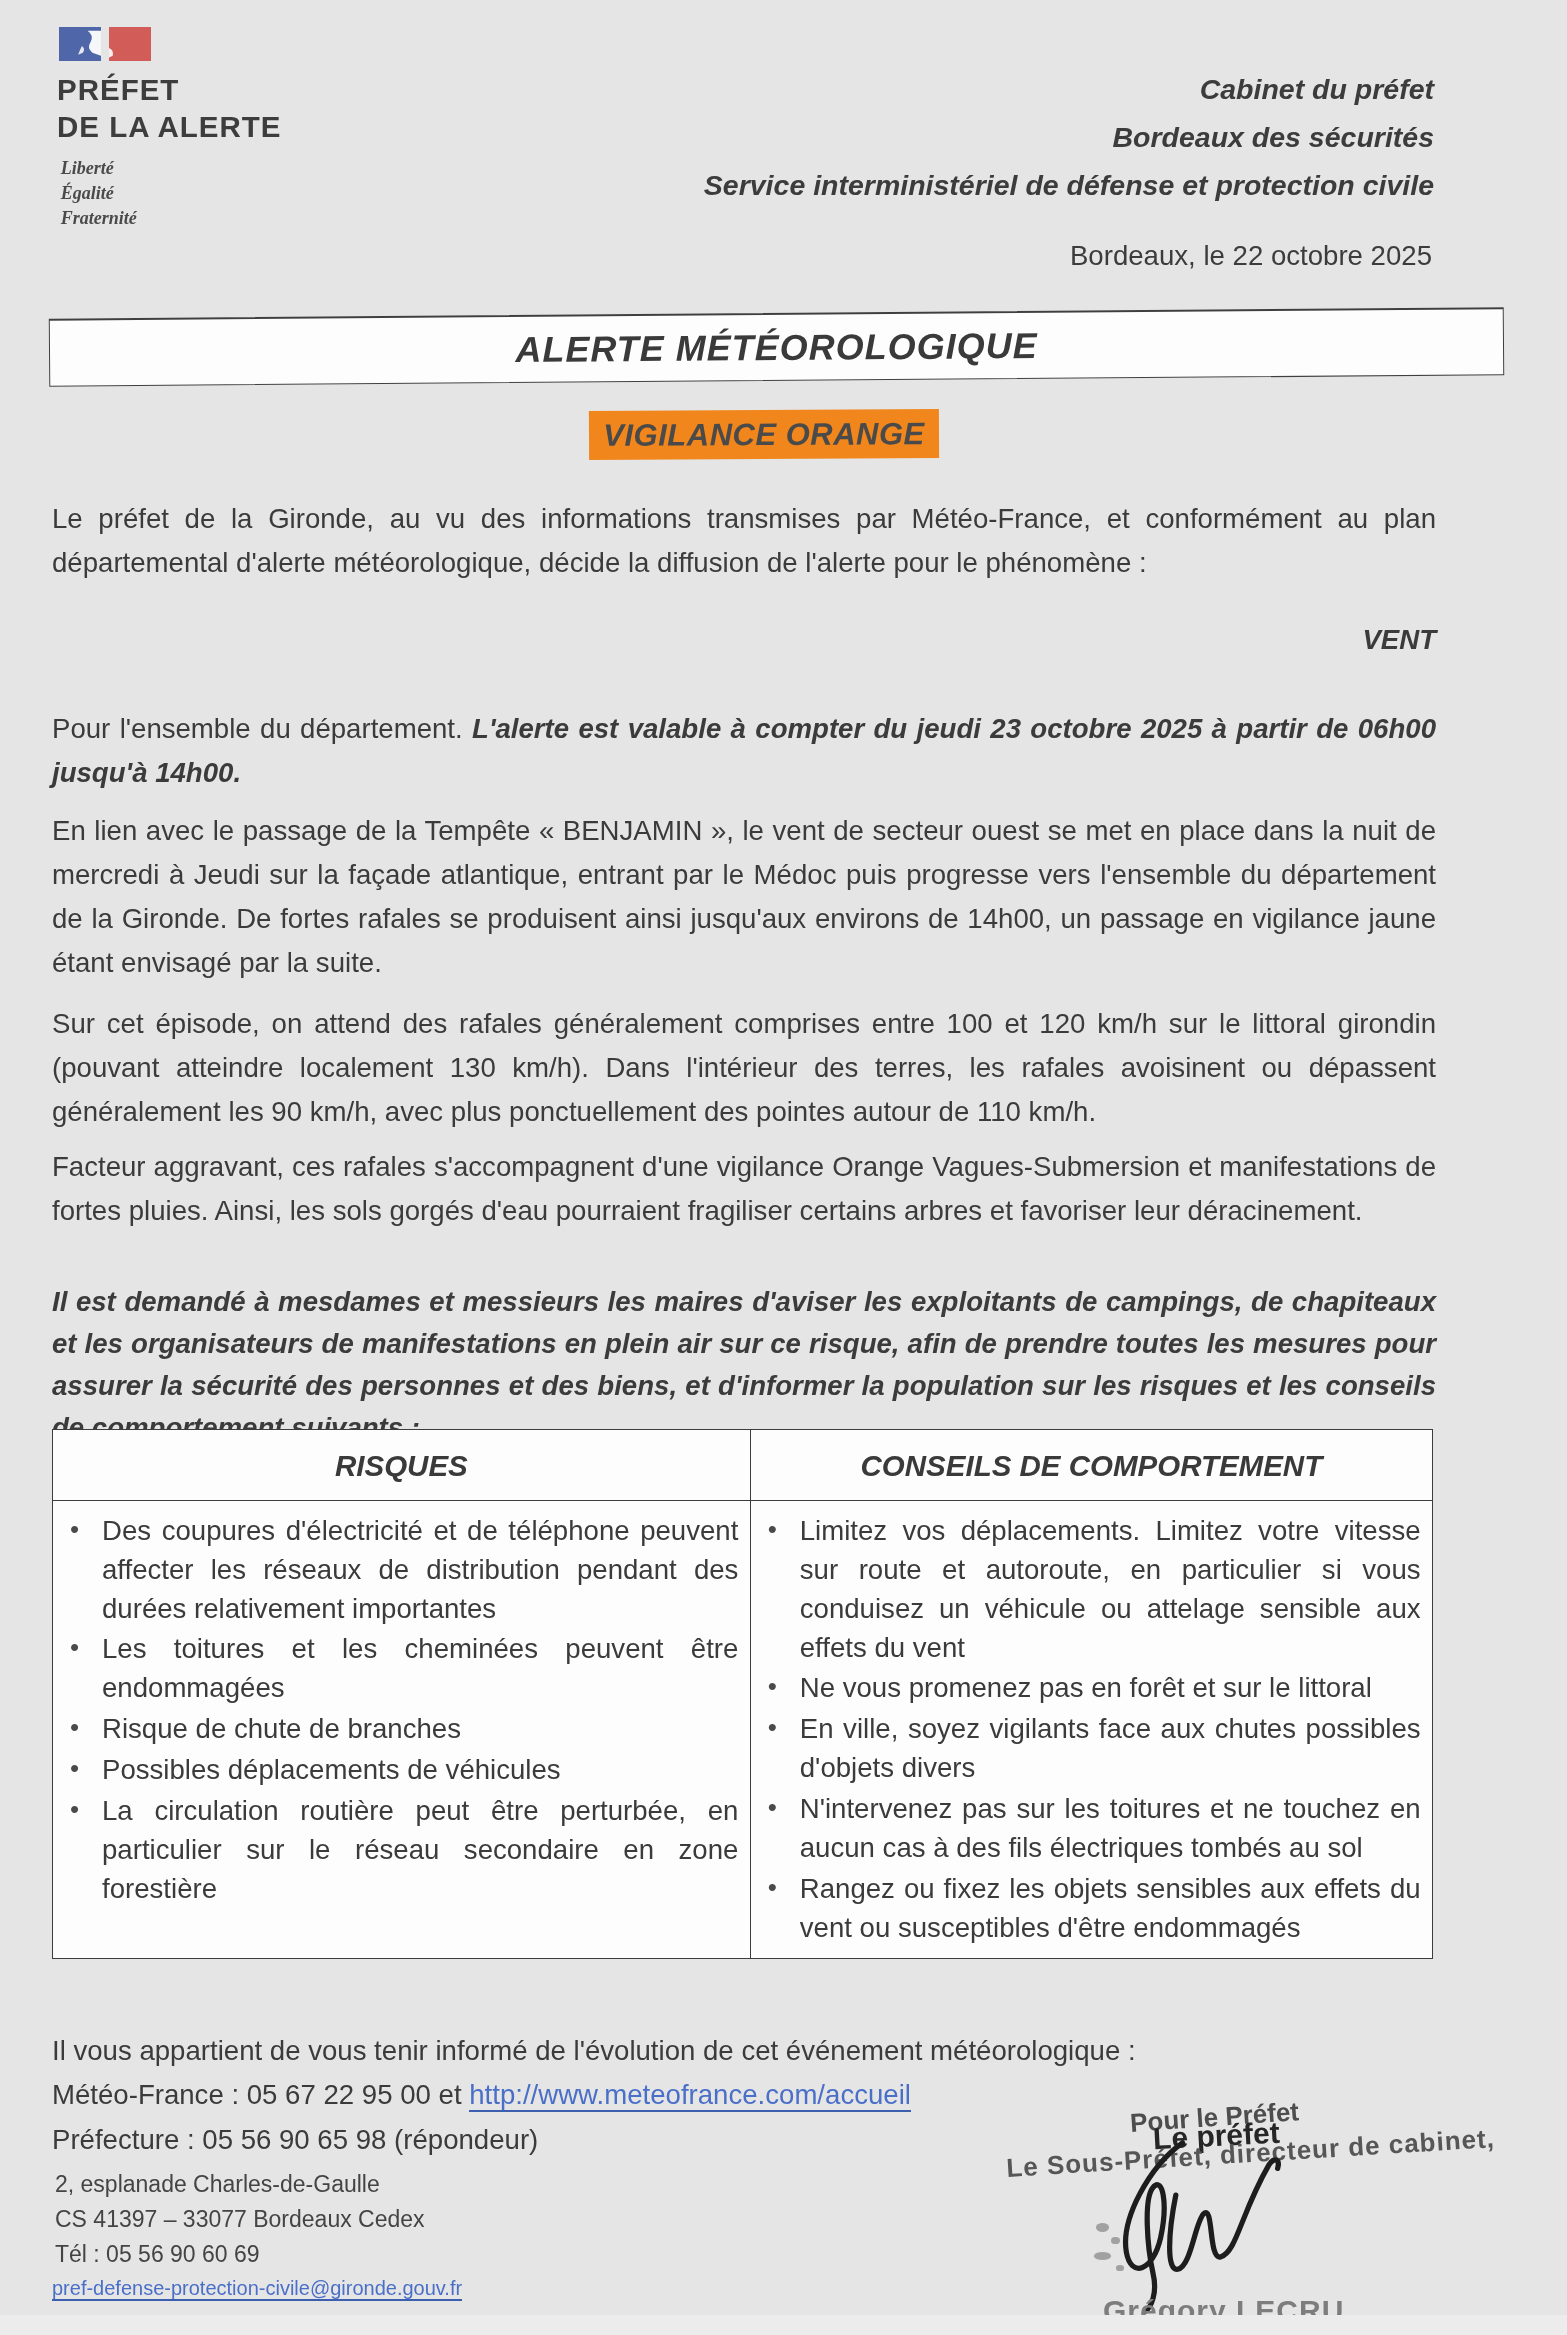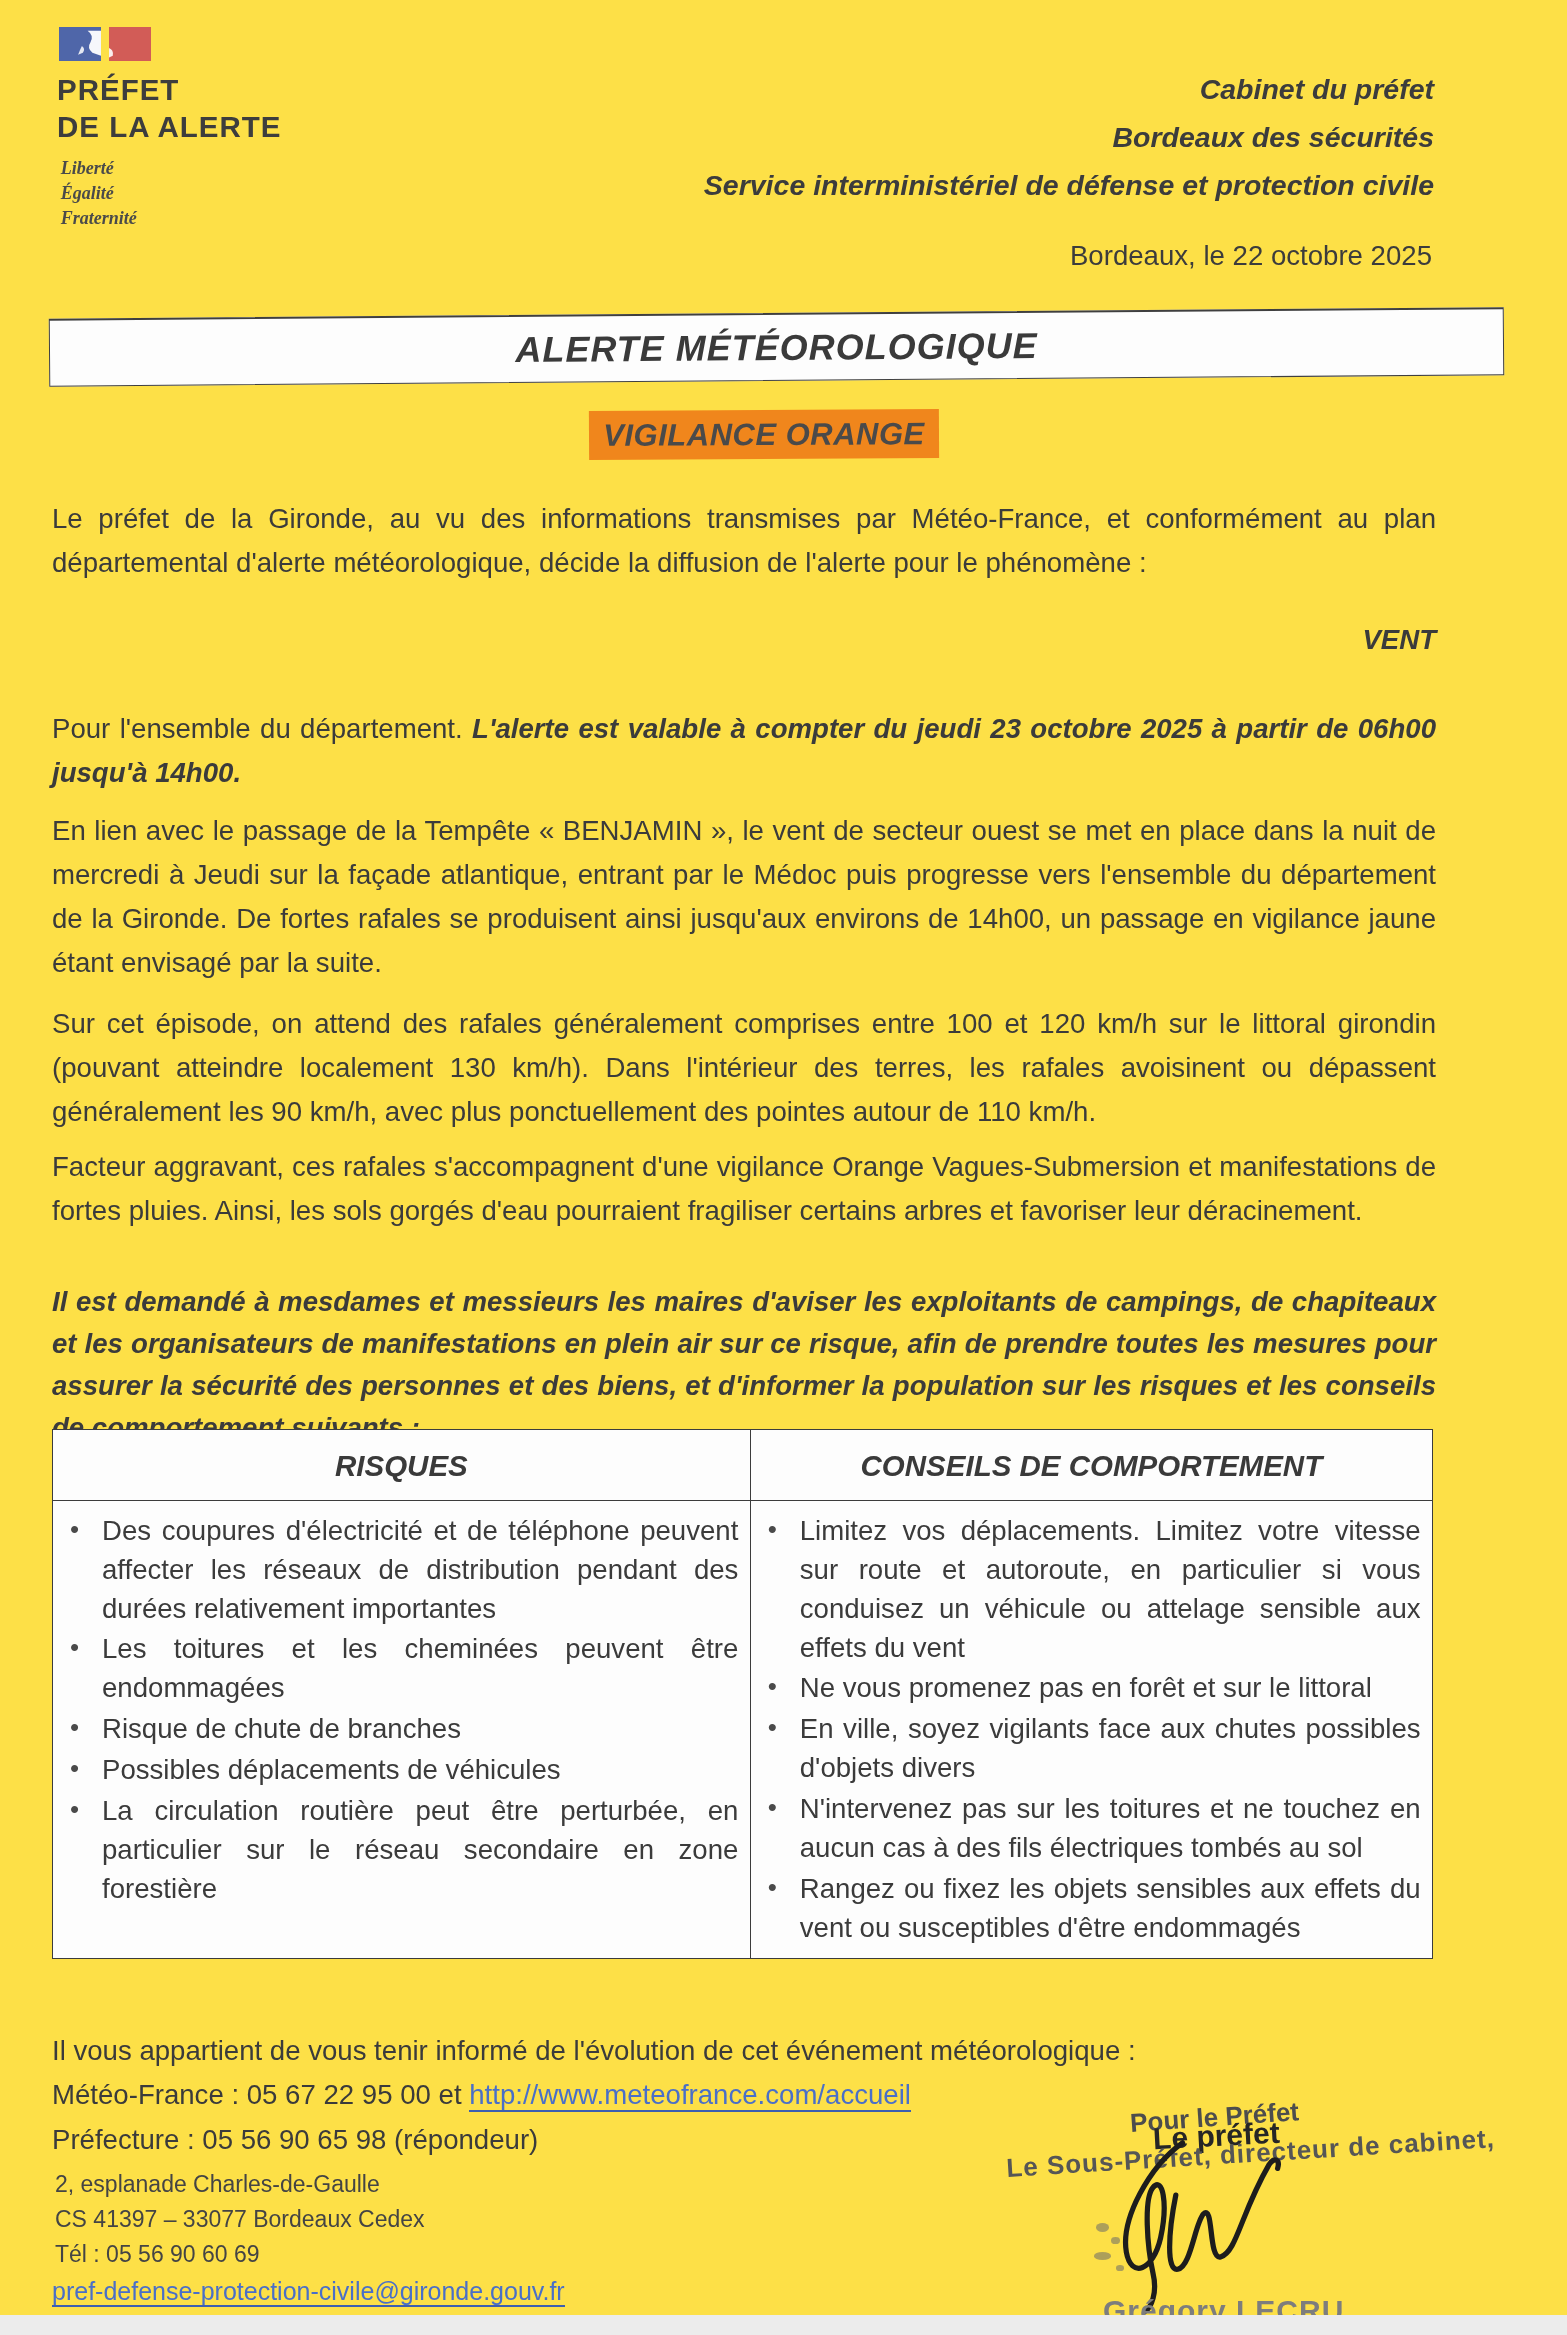--- a/index.html
+++ b/index.html
@@ -1,19 +1,19 @@
 <!DOCTYPE html>
 <html lang="fr" style="font-size:15px"><head>
 <meta charset="utf-8">
 <style>
   html,body{margin:0;padding:0;background:#ffffff;}
   .page{
     position:relative;
     width:1567px;height:2336px;
-    background:#fde047;
+    background:#e5e5e5;
     font-family:"Liberation Sans", sans-serif;
     color:#3a3a3a;
     overflow:hidden;
   }
   
   .logo{position:absolute;left:57px;top:27px;width:399px;}
   .flag{display:flex;gap:8.6px;margin-left:1.9px;}
   .flag .sq{width:42px;height:34px;position:relative;}
   .flag .sq.blue{background:#4f66a9;}
   .flag .sq.red{background:#d25c57;}
@@ -55,21 +55,21 @@
     text-align:center;padding:19px 0 17px 0;
     border-bottom:1.9px solid #3c3c3c;
   }
   .blist{list-style:none;margin:9.5px 0 11.4px 0;padding:0;font-size:27.6px;line-height:39px;color:#3b3b3b;}
   .blist li{position:relative;padding:0 11.4px 0 49px;text-align:justify;margin-bottom:1.9px;}
   .blist li::before{content:"\2022";position:absolute;left:17px;top:-1px;font-size:26px;color:#4a4a4a;}
   
   .f-line{position:absolute;left:52px;font-size:27.6px;color:#3b3b3b;}
   .f-small{position:absolute;left:55px;font-size:23px;line-height:35px;color:#444;}
   a.doc-link{color:#4a6fc8;text-decoration:none;border-bottom:2.9px solid #3d5fb0;cursor:pointer;}
-  .email{font-size:25px;}
+  .email{font-size:20px;}
   
   .sig{position:absolute;left:989px;top:2092px;width:552px;height:240px;}
   .stamp{position:absolute;font-weight:bold;white-space:nowrap;}
   .stamp.s1{left:141px;top:9.5px;font-size:26px;color:#4d4d4d;transform:rotate(-4deg);}
   .stamp.s2{left:164px;top:27px;font-size:30px;color:#262626;transform:rotate(-3deg);}
   .stamp.s3{left:17px;top:46px;font-size:26px;color:#565656;transform:rotate(-3.5deg);letter-spacing:1px;}
   .stamp.name{left:114px;top:202px;font-size:30px;color:#7d7d7d;letter-spacing:1px;}
   .sig svg.scribble{position:absolute;left:103px;top:46px;}
   .smudge{position:absolute;background:#6a6a6a;border-radius:50%;opacity:.55;}
   .scan-band{position:absolute;left:0;top:2315px;width:100%;height:21px;background:#ececec;}

